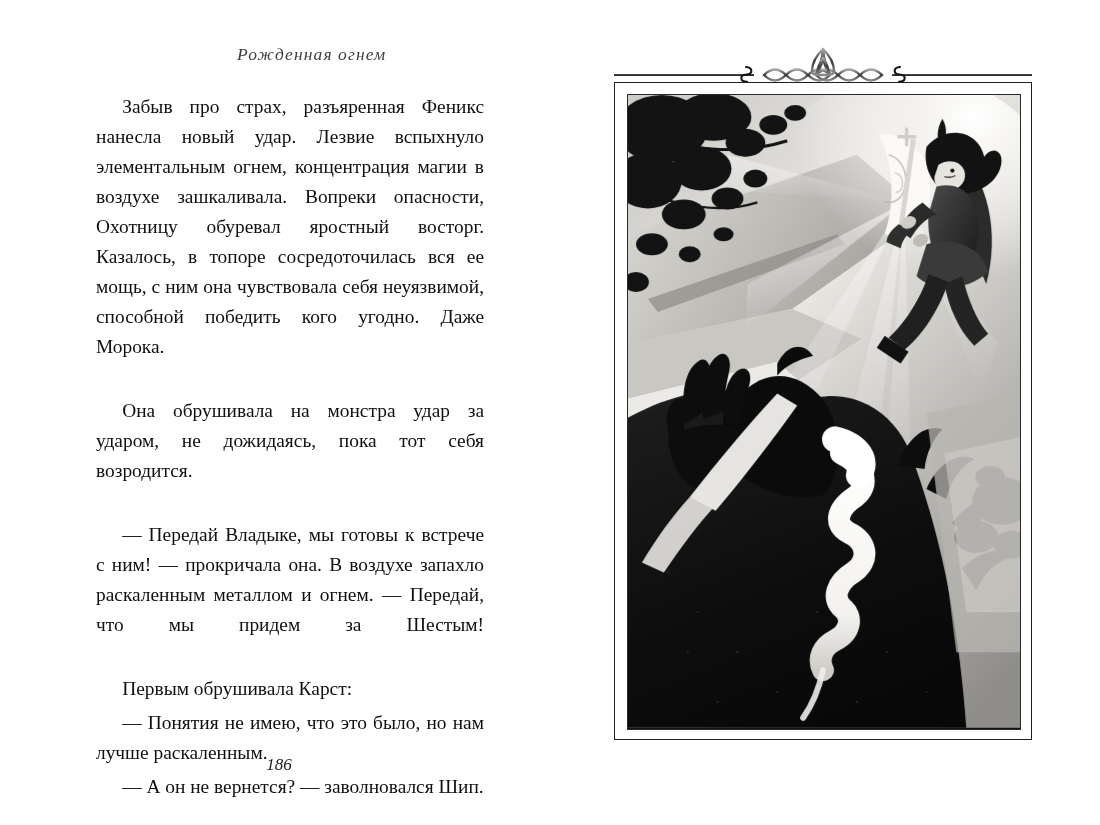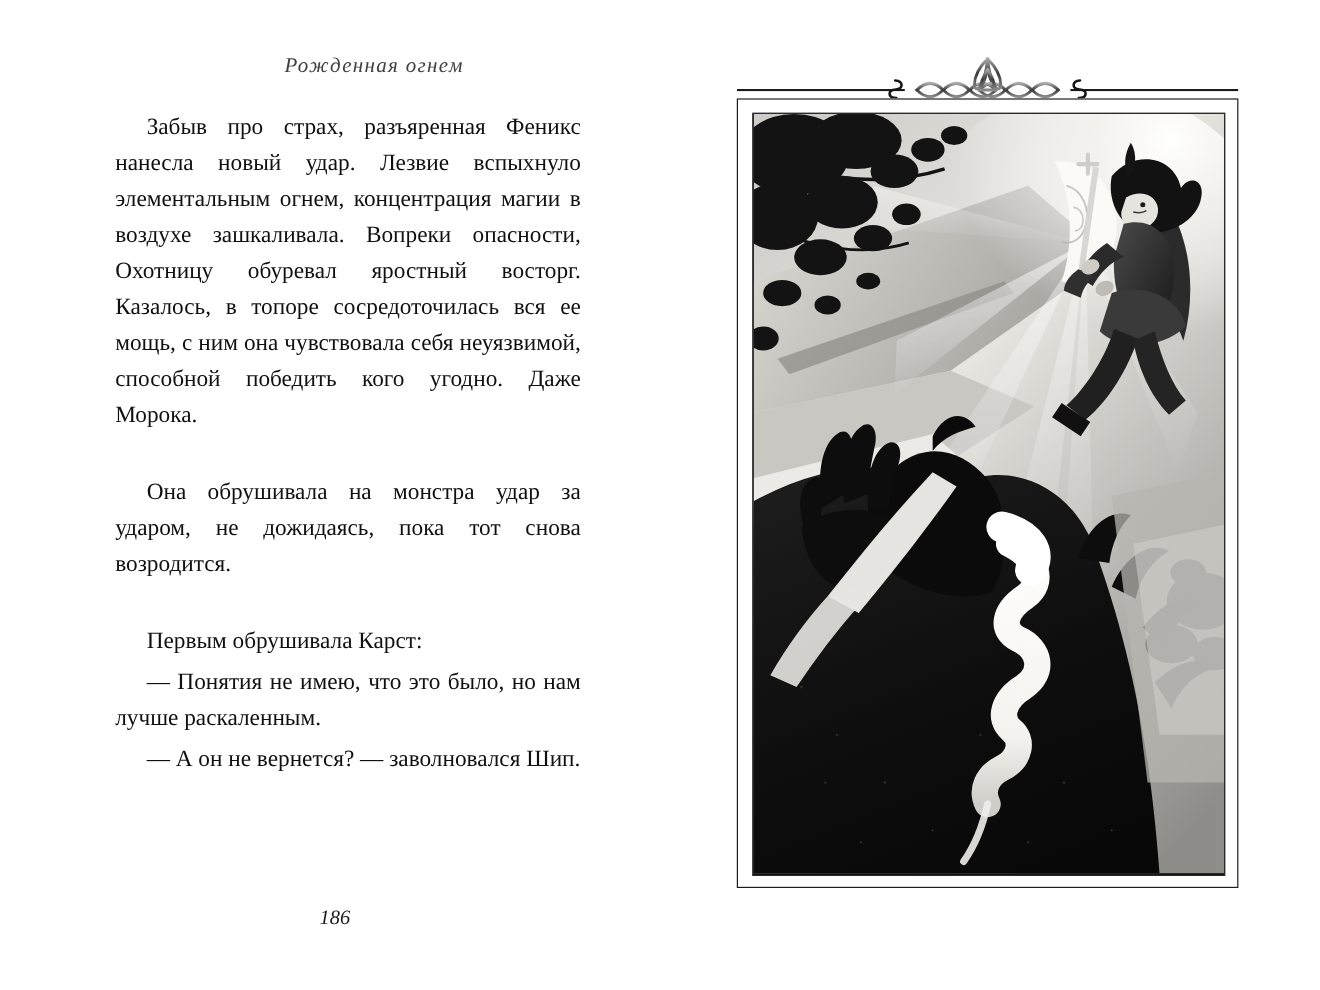--- a/index.html
+++ b/index.html
@@ -104,21 +104,22 @@
 <body>
 
 <div class="page">
 
   <div class="text-page">
 
     <div class="running-head">Рожденная огнем</div>
 
     <div class="body-col" id="body-col">
         <p>Забыв про страх, разъяренная Феникс нанесла новый удар. Лезвие вспыхнуло элементальным огнем, концентрация магии в воздухе зашкаливала. Вопреки опасности, Охотницу обуревал яростный восторг. Казалось, в топоре сосредоточилась вся ее мощь, с ним она чувствовала себя неуязвимой, способной победить кого угодно. Даже Морока.</p>
-        <p>Она обрушивала на монстра удар за ударом, не дожидаясь, пока тот снова возродится.</p>
+        <p>Она обрушивала на монстра удар за ударом, не дожидаясь, пока тот себя возродится.</p>
+        <p>— Передай Владыке, мы готовы к встрече с ним! — прокричала она. В воздухе запахло раскаленным металлом и огнем. — Передай, что мы придем за Шестым!</p>
         <p class="noend">Первым обрушивала Карст:</p>
         <p class="noend">— Понятия не имею, что это было, но нам лучше раскаленным.</p>
         <p class="noend">— А он не вернется? — заволновался Шип.</p>
       </div>
 
     <div class="folio">
       <span>186</span>
     </div>
   </div>
 

